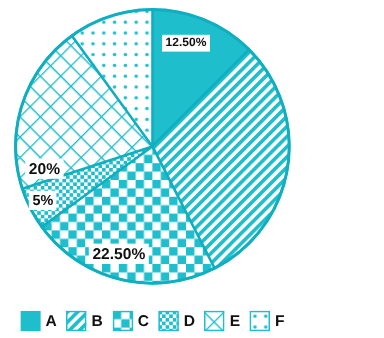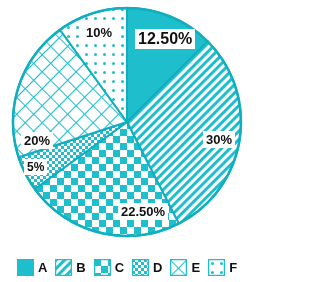--- a/index.html
+++ b/index.html
@@ -16,21 +16,21 @@
   .slice-label{
     position:absolute;
     background:#ffffff;
     color:#111111;
     font-weight:bold;
     line-height:1;
     white-space:nowrap;
     padding:2px 3px;
     box-sizing:border-box;
   }
-  #label-a{font-size:16px;}
+  #label-a{font-size:10px;}
   #label-b{font-size:13px;}
   #label-c{font-size:13px;}
   #label-d{font-size:12px;}
   #label-e{font-size:13px;margin-top:44px;}
   #label-f{font-size:13px;}
 
   #legend{
     position:absolute;
     left:0;top:252px;
     width:254px;height:30px;
@@ -107,25 +107,23 @@
 
       <path d="M 0 0 L -108.44 35.23 A 114 114 0 0 1 -67.02 -92.24 Z" fill="url(#pat-lattice)" stroke="#0FAFBF" stroke-width="2"></path>
 
       <path d="M 0 0 L -67.02 -92.24 A 114 114 0 0 1 0 -114 Z" fill="url(#pat-dots)" stroke="#0FAFBF" stroke-width="2"></path>
 
       <circle cx="0" cy="0" r="114" fill="none" stroke="#0FAFBF" stroke-width="2.5"></circle>
     </g>
   </svg>
 
   <div class="slice-label" id="label-a" style="left:135px;top:29px;">12.50%</div>
-  <div class="slice-label" id="label-b" style="left:203px;top:131px;">30%</div>
-  <div class="slice-label" id="label-c" style="left:74px;top:203px;margin-left:44px;">22.50%</div>
+  <div class="slice-label" id="label-c" style="left:74px;top:203px;">22.50%</div>
   <div class="slice-label" id="label-d" style="left:24px;top:159px;">5%</div>
   <div class="slice-label" id="label-e" style="left:21px;top:88px;">20%</div>
-  <div class="slice-label" id="label-f" style="left:83px;top:24px;">10%</div>
 
   <div id="legend">
 
     <div class="legend-item">
       <svg class="legend-swatch" viewBox="0 0 17 17">
         <rect x="0" y="0" width="17" height="17" fill="#1FBECD"></rect>
       </svg>
       <span class="legend-label">A</span>
     </div>
 

